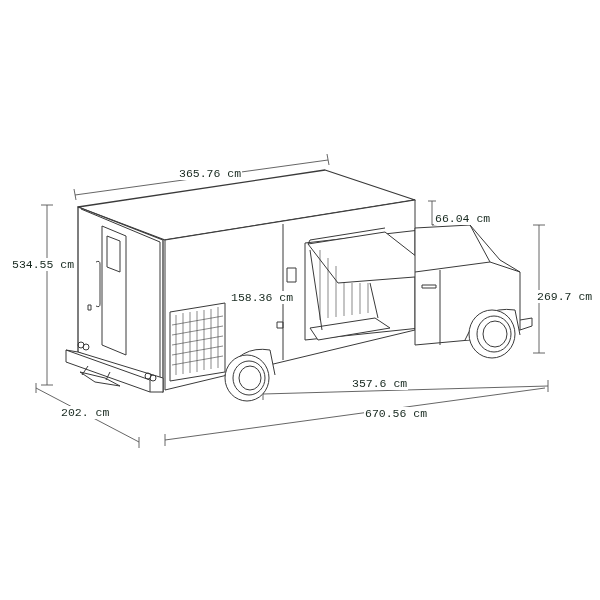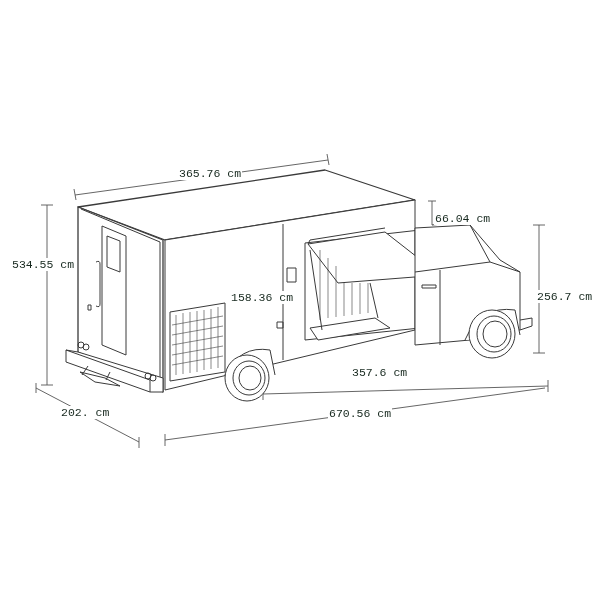--- a/index.html
+++ b/index.html
@@ -134,18 +134,18 @@
     <path d="M465,340 q15,-35 50,-30 l5,25"></path>
     <ellipse cx="492" cy="334" rx="23" ry="24"></ellipse>
     <ellipse cx="494" cy="334" rx="17" ry="18"></ellipse>
     <ellipse cx="495" cy="334" rx="12" ry="13"></ellipse>
   </g>
 </svg>
 
 <div class="lbl" style="left:178px;top:167px;">365.76 cm</div>
 <div class="lbl" style="left:11px;top:258px;">534.55 cm</div>
 <div class="lbl" style="left:434px;top:206px;margin-top:6px;">66.04 cm</div>
-<div class="lbl" style="left:536px;top:290px;">256.7 cm</div>
+<div class="lbl" style="left:536px;top:290px;">269.7 cm</div>
 <div class="lbl" style="left:230px;top:291px;">158.36 cm</div>
-<div class="lbl" style="left:351px;top:366px;">357.6 cm</div>
+<div class="lbl" style="left:351px;top:377px;">357.6 cm</div>
 <div class="lbl" style="left:60px;top:406px;">202. cm</div>
-<div class="lbl" style="left:328px;top:407px;">670.56 cm</div>
+<div class="lbl" style="left:364px;top:407px;">670.56 cm</div>
 </div>
 
 </body></html>

